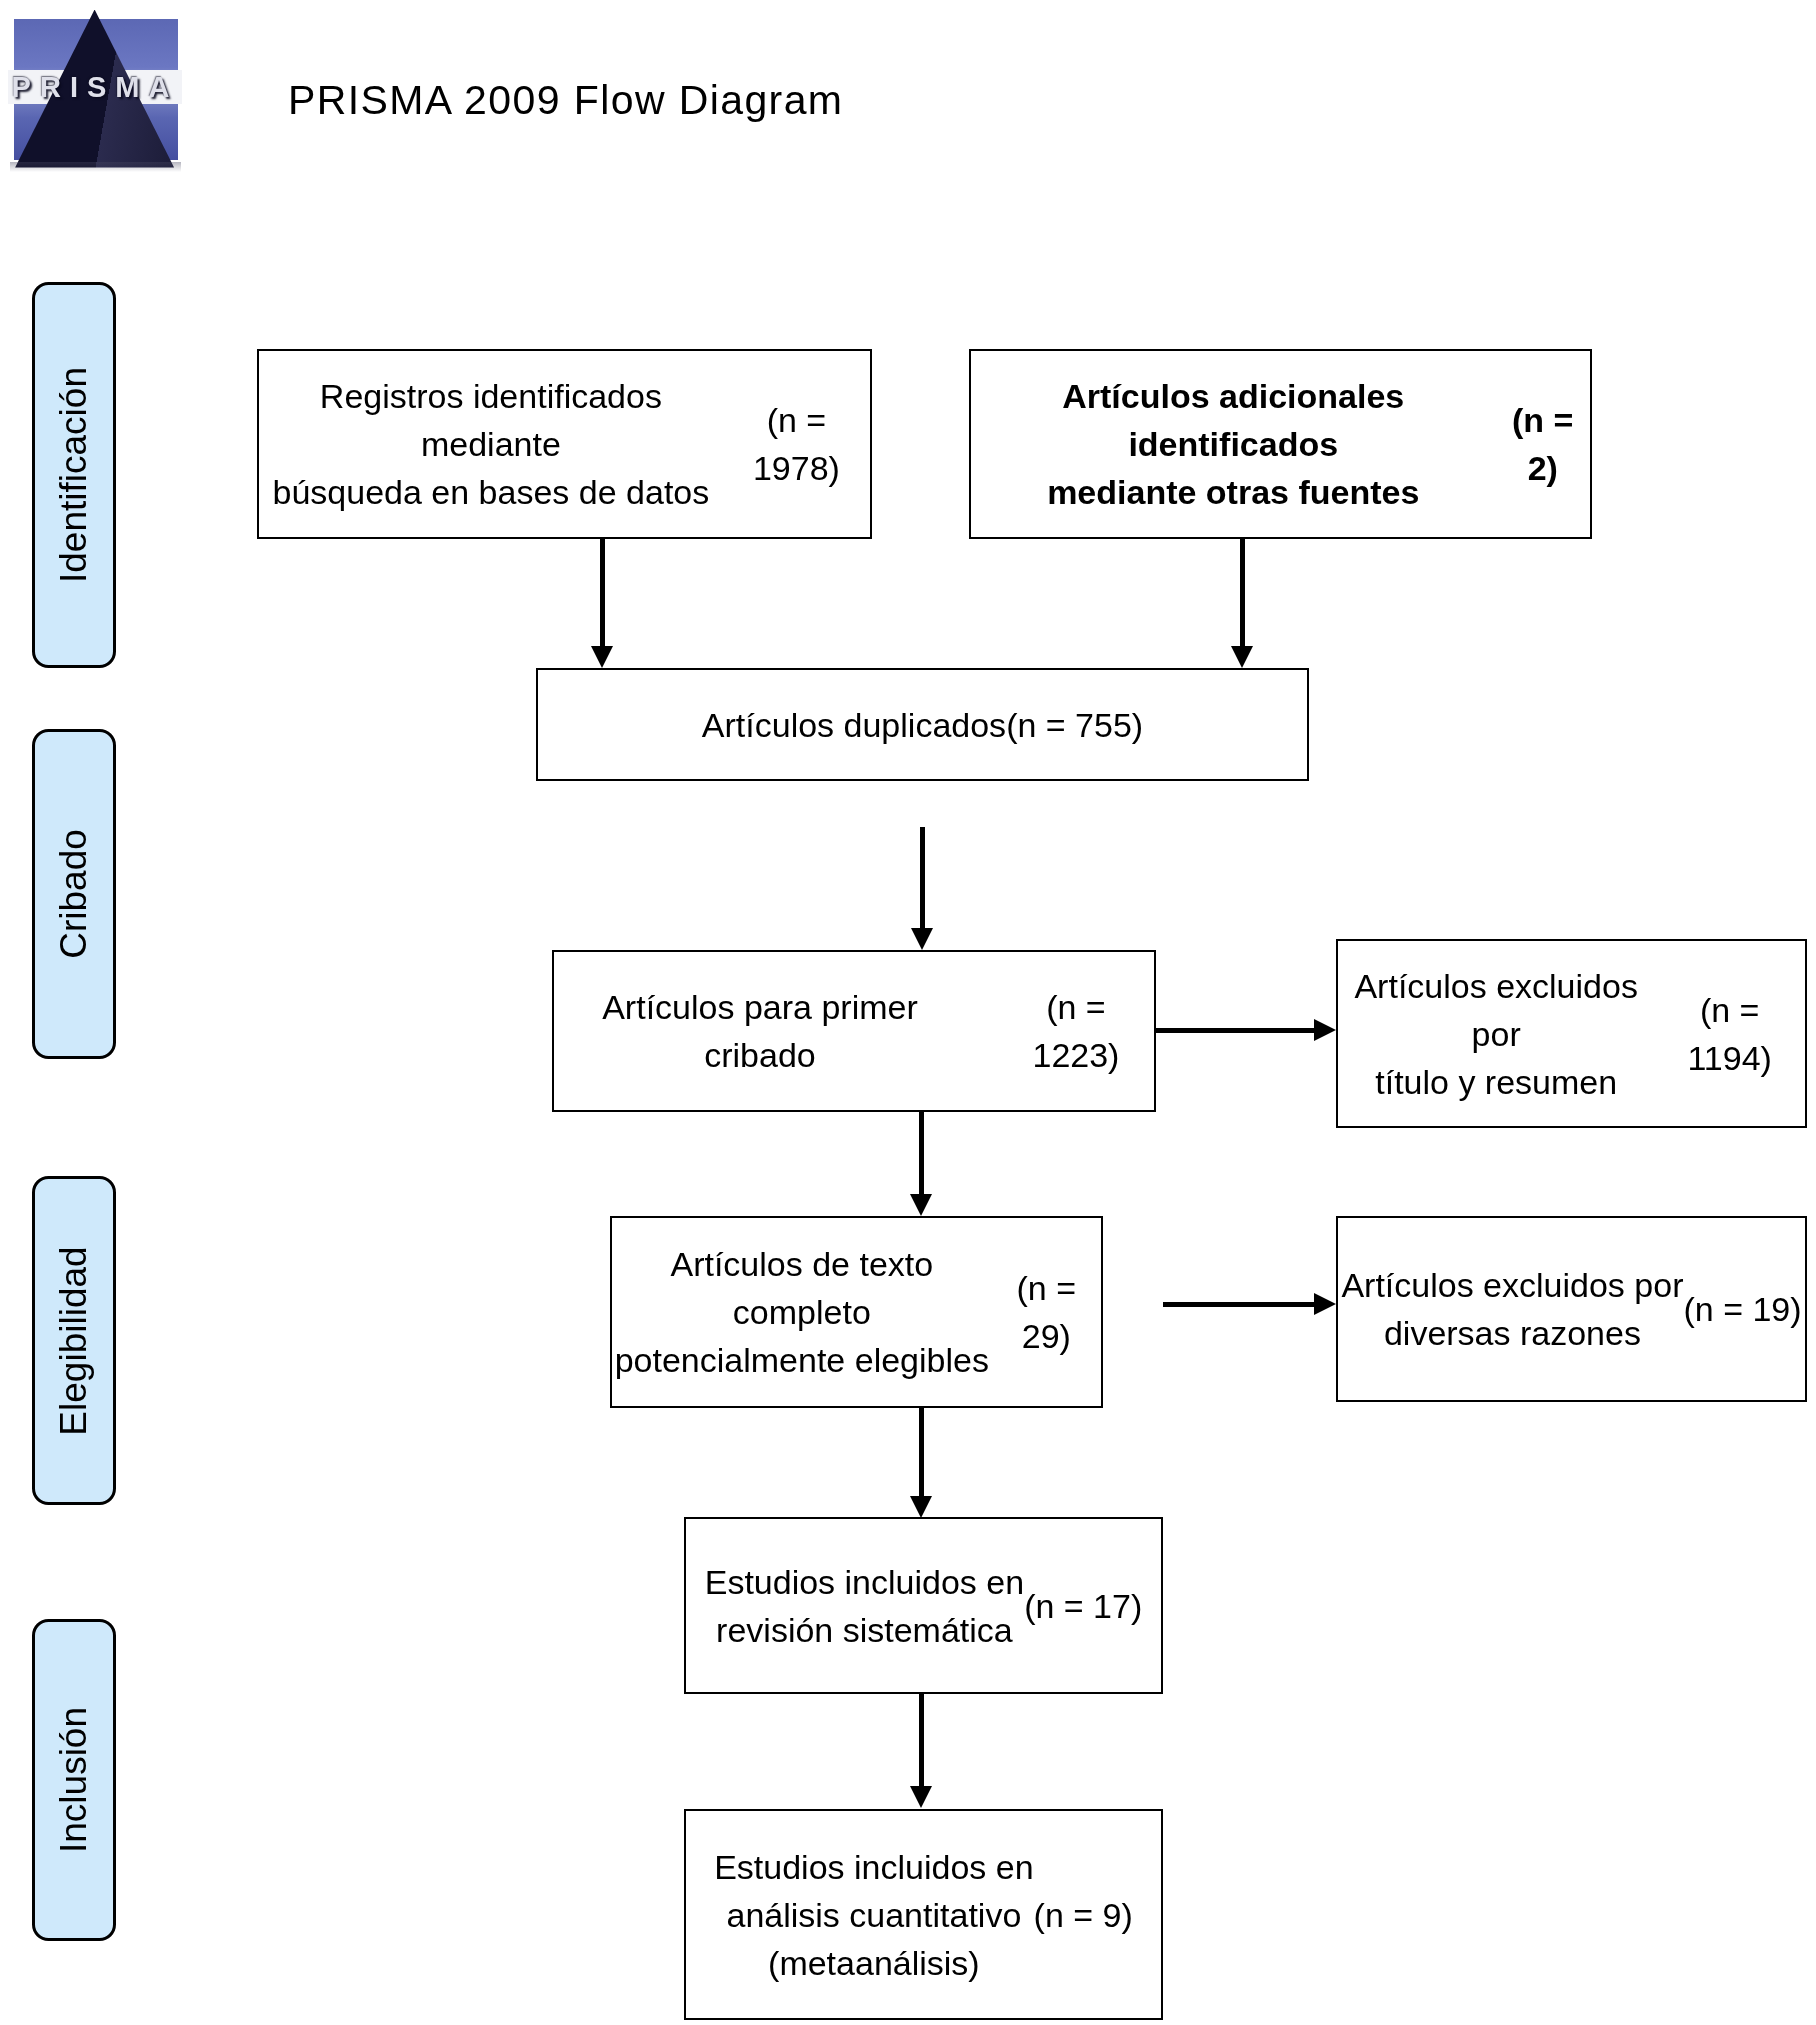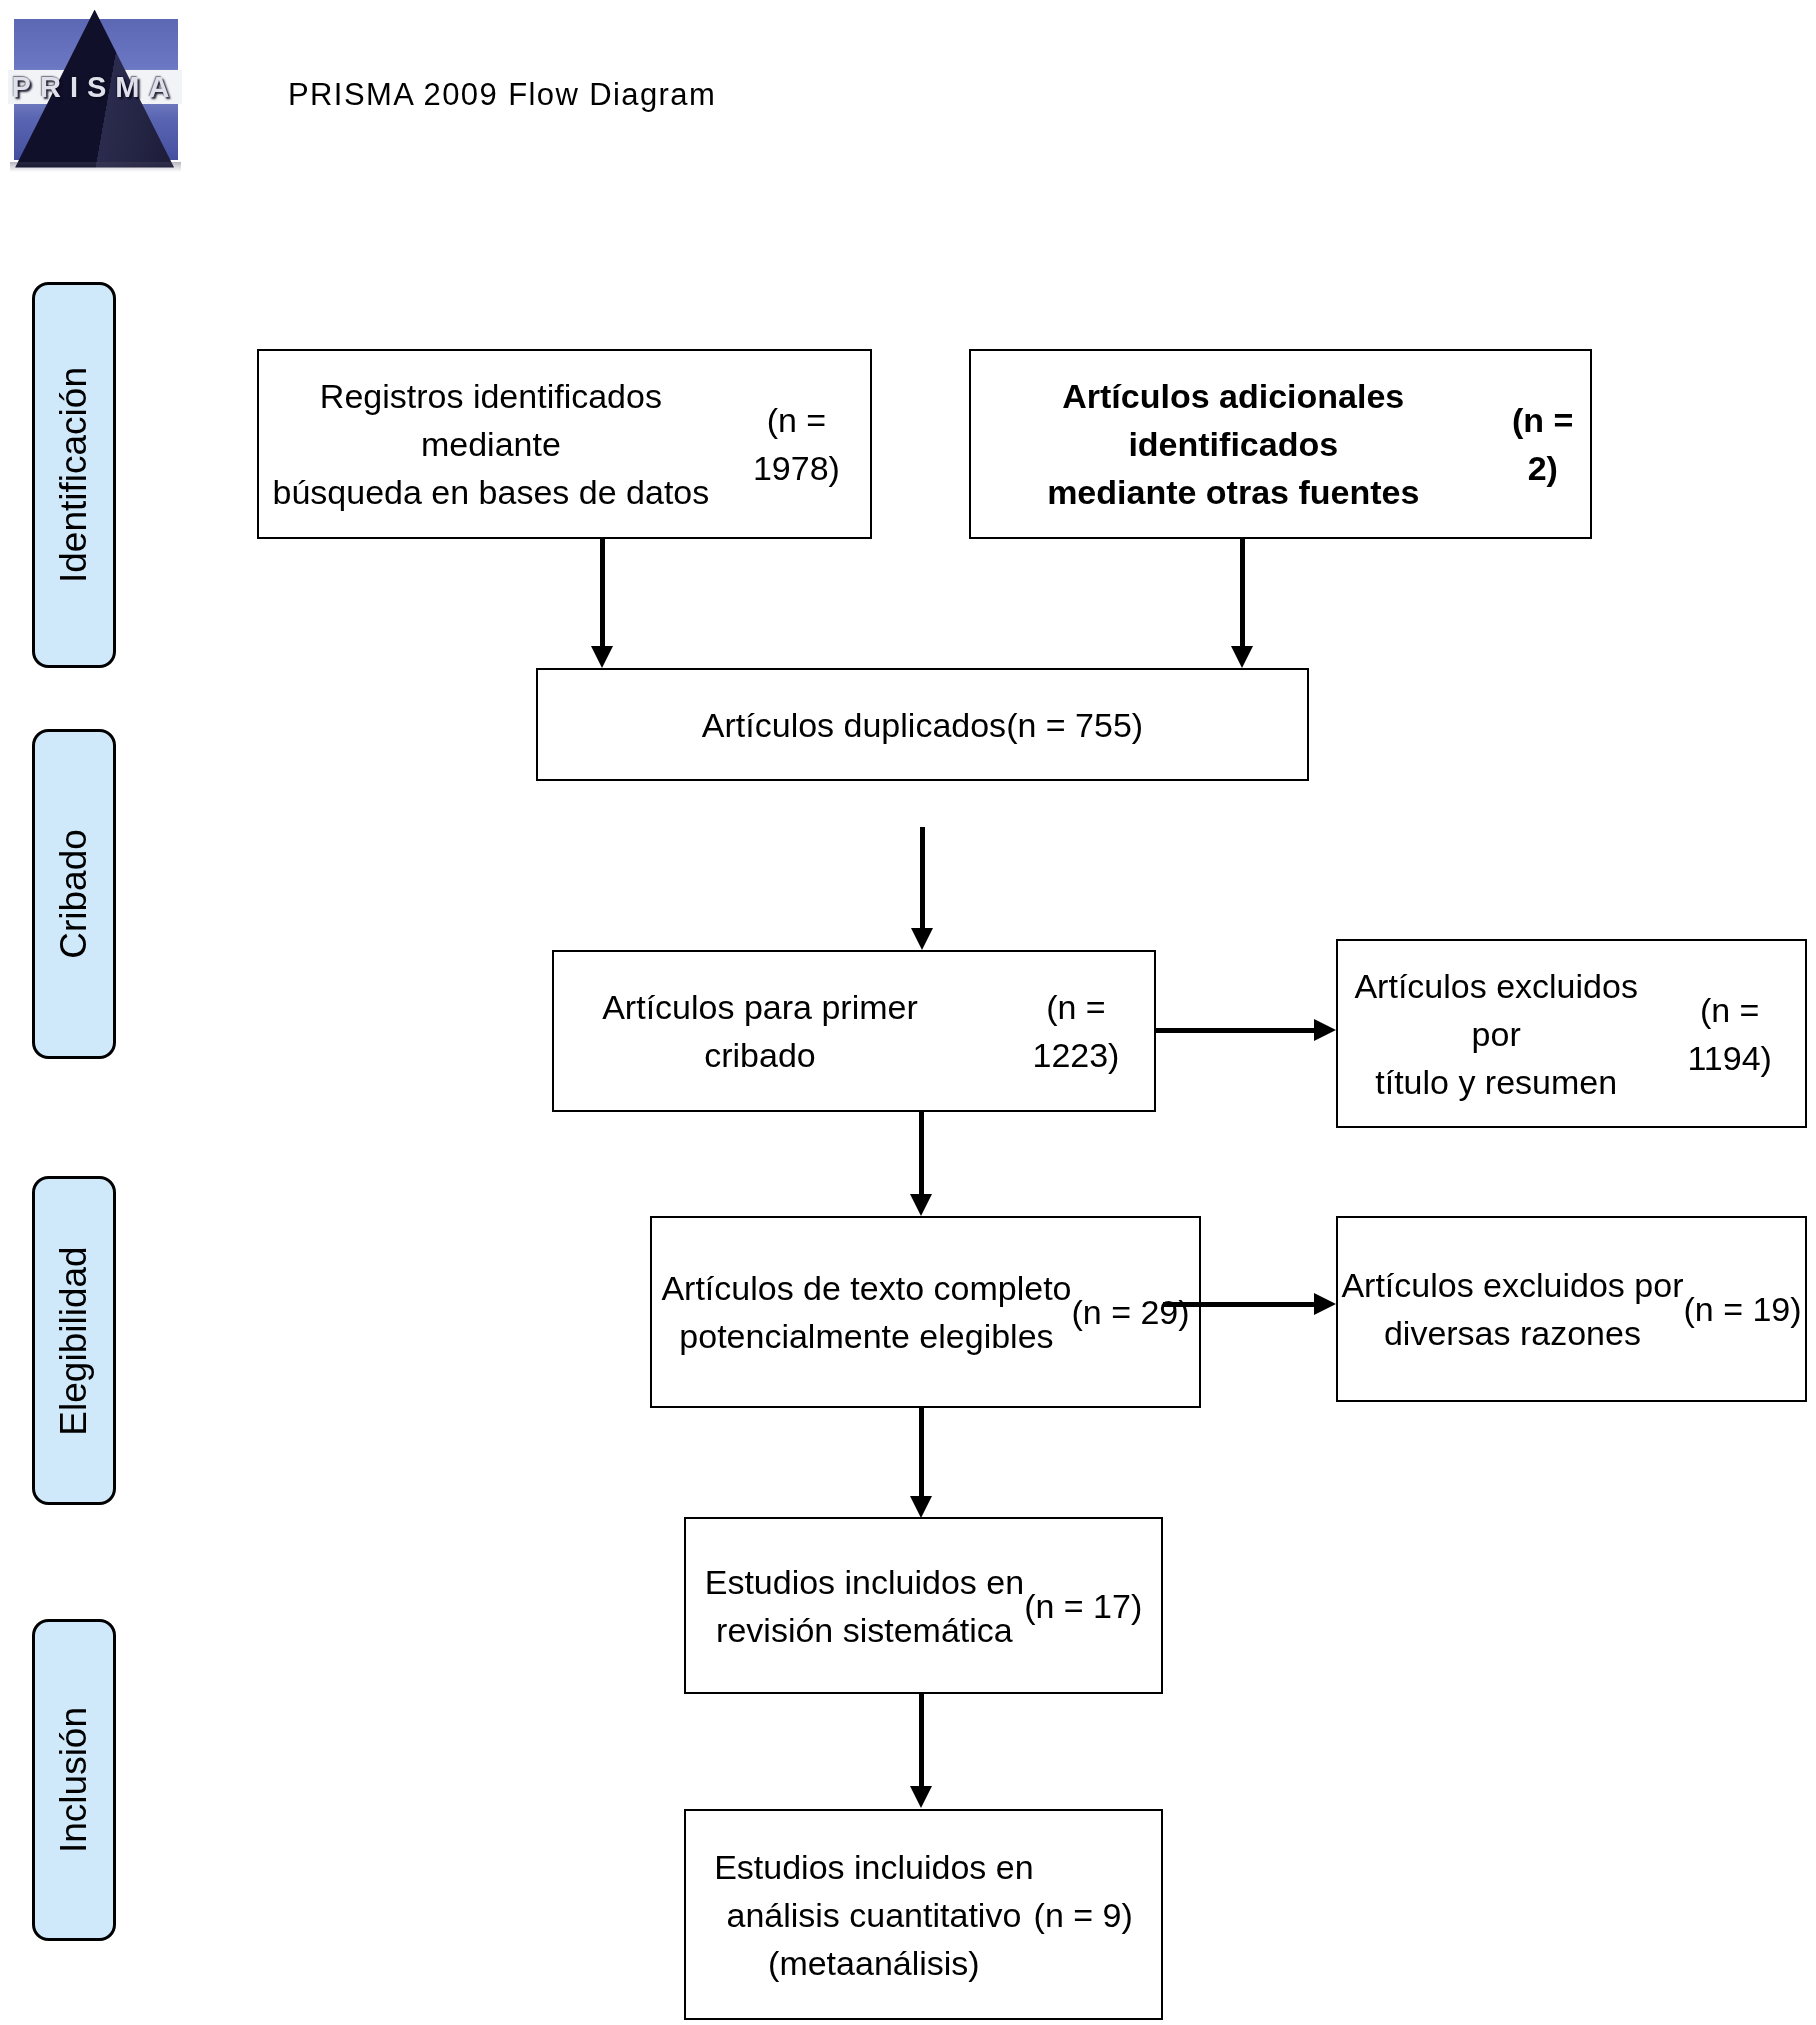--- a/index.html
+++ b/index.html
@@ -1,20 +1,20 @@
 <!DOCTYPE html>
 <html style="font-size:11px"><head>
 <meta charset="utf-8">
 <style>
   html,body{margin:0;padding:0;background:#fff;}
   .page{position:relative;width:1816px;height:2025px;background:#ffffff;overflow:hidden;
         font-family:"Liberation Sans", sans-serif;color:#000;}
 
   
-  .title{position:absolute;left:288px;top:77px;font-size:31px;font-weight:normal;
+  .title{position:absolute;left:288px;top:77px;font-size:41px;font-weight:normal;
          letter-spacing:1.4px;white-space:nowrap;}
 
   .logo{position:absolute;left:5.5px;top:4.1px;width:179px;height:170px;}
   .logo-rect{position:absolute;left:8.2px;top:15px;width:164px;height:141px;
              background:linear-gradient(180deg,#5c68b4 0%,#6b77c2 34%,#8a94ce 45%,#5a66b2 70%,#454fa0 100%);}
   .logo-band{position:absolute;left:2.7px;top:66px;width:174px;height:34px;background:#f2f3f7;}
   .logo-triangle{position:absolute;left:9.6px;top:5.5px;width:159px;height:158px;
                  clip-path:polygon(50% 0,100% 100%,0 100%);
                  background:linear-gradient(100deg,#10102a 58%,#2b2b4e 58%,#1c1c38 100%);}
   .logo-word{position:absolute;left:0;top:66px;width:100%;height:34px;line-height:34px;
@@ -95,21 +95,21 @@
     <div>Artículos para primer cribado</div>
     <div>(n =  1223)</div>
   </div>
 
   <div class="fbox" style="left:1336px;top:939px;width:471px;height:189px;">
     <div>Artículos excluidos por
 título y resumen</div>
     <div>(n =  1194)</div>
   </div>
 
-  <div class="fbox" style="left:650px;top:1216px;width:551px;height:192px;">
+  <div class="fbox" style="left:610px;top:1216px;width:493px;height:192px;">
     <div>Artículos de texto completo
 potencialmente elegibles</div>
     <div>(n = 29)</div>
   </div>
 
   <div class="fbox" style="left:1336px;top:1216px;width:471px;height:186px;">
     <div>Artículos excluidos por
 diversas razones</div>
     <div>(n = 19)</div>
   </div>

